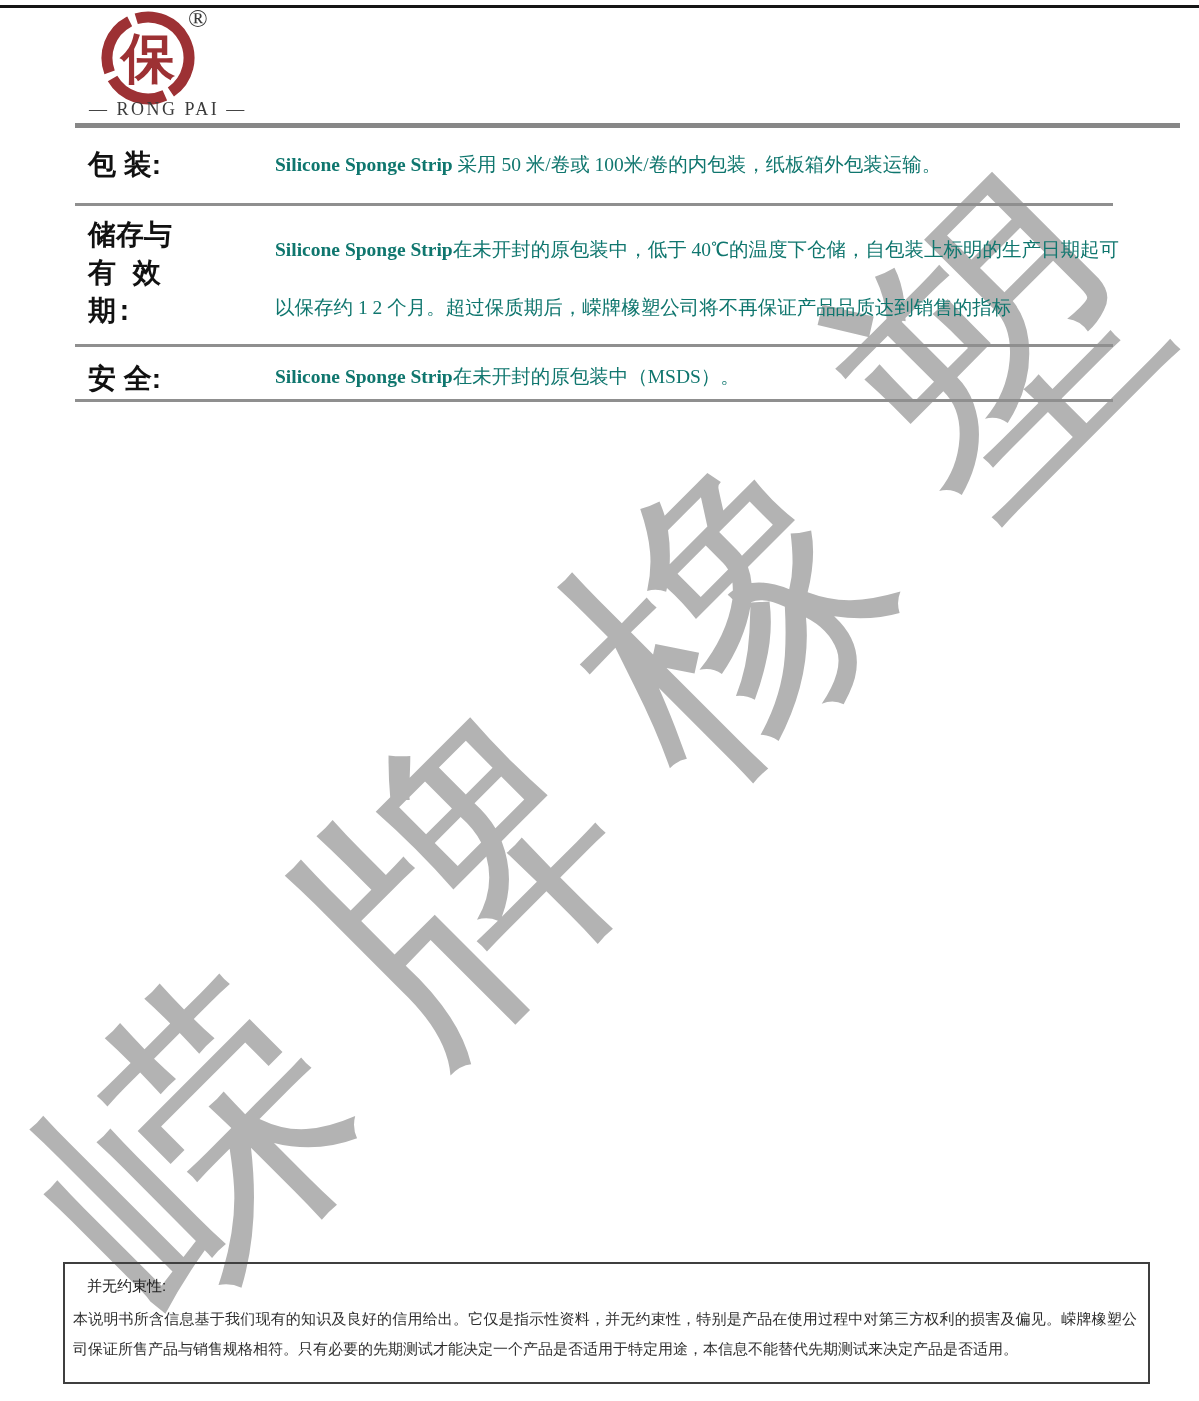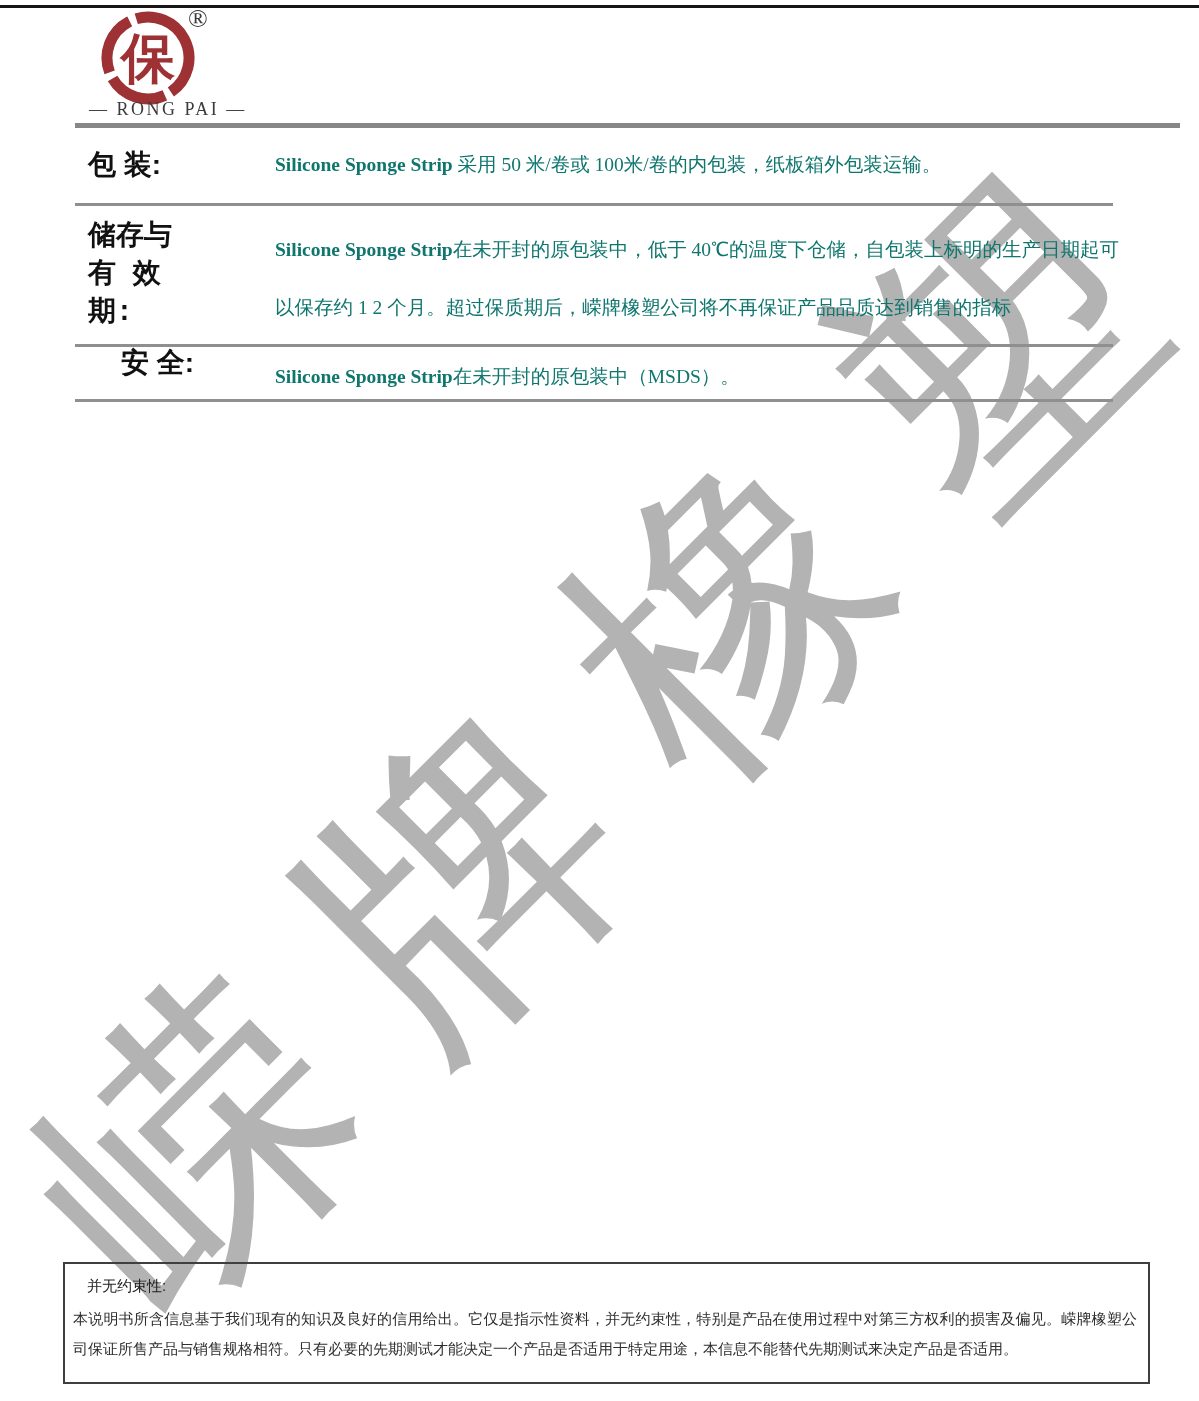--- a/index.html
+++ b/index.html
@@ -29,21 +29,21 @@
   .sep-c{top:399px;width:1038px;height:3px;}
   
   .row-label{
     position:absolute;left:88px;
     font-family:"Liberation Sans",sans-serif;
     font-weight:bold;font-size:28px;color:#111;
     line-height:38px;white-space:pre;
   }
   .lbl-1{top:146px;}
   .lbl-2{top:218px;font-family:Liberation Mono, monospace;}
-  .lbl-3{top:344px;margin-left:33px;}
+  .lbl-3{top:360px;}
   .row-content{
     position:absolute;left:275px;
     font-size:19.5px;color:#0f766e;
     font-family:"Liberation Serif",serif;
   }
   .cnt-1{top:150px;width:880px;line-height:30px;}
   .cnt-2{top:221px;width:860px;line-height:58px;}
   .cnt-3{top:362px;width:880px;line-height:30px;}
   .product-name{font-weight:bold;}
   

